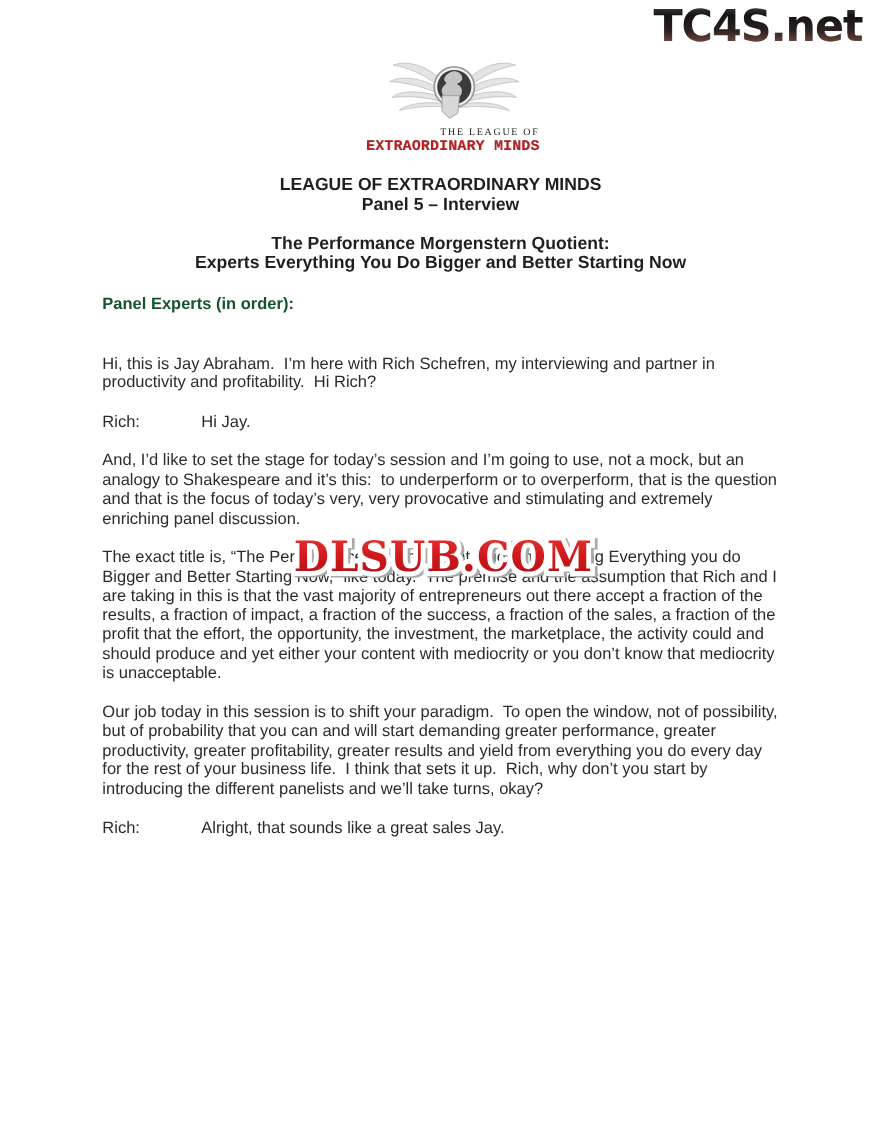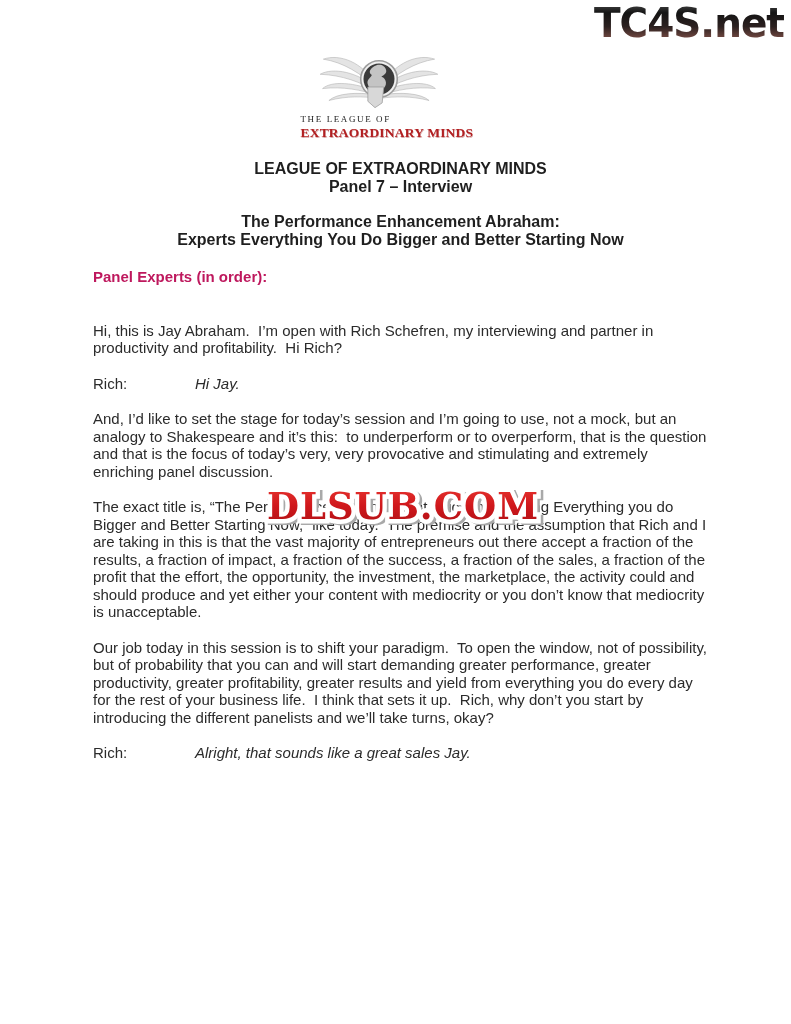--- a/index.html
+++ b/index.html
@@ -15,52 +15,52 @@
   
   .tc4s { position:absolute; top:1px; right:3px; }
   .tc4s text {
     font-family:"DejaVu Sans", sans-serif;
     font-weight:bold; font-size:40px; letter-spacing:-1px;
   }
 
   
   .logo-block {
     position:absolute; top:52px; left:50%; transform:translateX(-50%);
-    width:190px; text-align:left;
+    width:190px; text-align:right;
   }
   .logo-line1 {
     font-family:"Liberation Serif", serif;
     font-size:9px; letter-spacing:1.6px; color:#1c1c1c;
     margin-top:-4px; white-space:nowrap;
   }
   .logo-line2 {
-    font-family:Liberation Serif, serif;
+    font-family:Liberation Mono, monospace;
     font-size:13.5px; font-weight:bold; letter-spacing:0.2px;
     color:#b22022; text-shadow:0.6px 0.6px 0 #d8b0b0;
     margin-top:1px; white-space:nowrap;
   }
 
   
   .content {
     position:absolute; left:93px; top:160px; width:615px;
     font-size:15px; line-height:17.5px;
   }
   .doc-title, .doc-subtitle {
     text-align:center; font-weight:bold; font-size:16px; line-height:17.5px;
     color:#1f1f1f;
   }
   .doc-subtitle { margin-top:18px; }
-  .panel-label { margin-top:20px; font-weight:bold; color:#be185d; }
+  .panel-label { margin-top:20px; font-weight:bold; color:#14532d; }
   .experts { margin-top:17px; font-weight:bold; color:#1f1f1f; list-style:none; padding:0; }
   .experts li { line-height:17.5px; }
   .para { margin-top:18px; white-space:pre-wrap; }
   .para.first { margin-top:36px; }
-  .dialogue { margin-top:18px; display:flex;gap:12px; }
+  .dialogue { margin-top:18px; display:flex; }
   .dialogue .speaker { width:90px; flex:none; }
-  .dialogue .speech { white-space:pre-wrap;font-style:italic; }
+  .dialogue .speech { white-space:pre-wrap; }
 
   
   .dlsub { position:absolute; left:257px; top:482px; }
   .dlsub text {
     font-family:"DejaVu Serif", serif;
     font-weight:bold; font-size:38px; letter-spacing:1px;
   }
   .dlsub .dl-shadow { fill:#a9a9a9; stroke:#a9a9a9; stroke-width:8; }
   .dlsub .dl-outline { fill:#ffffff; stroke:#ffffff; stroke-width:9; }
   .dlsub .dl-main { fill:url(#dlgrad); }
@@ -128,30 +128,30 @@
       <path d="M72 18 C 77 14, 86 16, 87 23 C 88 27, 84 29, 81 31 C 88 33, 89 43, 82 47 C 75 51, 66 48, 64 41 C 62 35, 67 33, 69 29 C 64 26, 67 21, 72 18 Z" fill="#c4c4c4"></path>
       <path d="M64 44 L84 44 L82 64 L73 70 L64 62 Z" fill="#d8d8d8" stroke="#9d9d9d" stroke-width="1"></path>
     </svg>
     <div class="logo-line1">THE LEAGUE OF</div>
     <div class="logo-line2">EXTRAORDINARY MINDS</div>
   </div>
 
   <div class="content">
     <div class="doc-title">
       <div>LEAGUE OF EXTRAORDINARY MINDS</div>
-      <div>Panel 7 – Interview</div>
+      <div>Panel 5 – Interview</div>
     </div>
     <div class="doc-subtitle">
-      <div>The Performance Enhancement Abraham:</div>
+      <div>The Performance Morgenstern Quotient:</div>
       <div>Experts Everything You Do Bigger and Better Starting Now</div>
     </div>
 
     <div class="panel-label">Panel Experts (in order):</div>
 
-    <div class="para first">Hi, this is Jay Abraham.  I’m open with Rich Schefren, my interviewing and partner in productivity and profitability.  Hi Rich?</div>
+    <div class="para first">Hi, this is Jay Abraham.  I’m here with Rich Schefren, my interviewing and partner in productivity and profitability.  Hi Rich?</div>
 
     <div class="dialogue">
       <span class="speaker">Rich:</span>
       <span class="speech">Hi Jay.</span>
     </div>
 
     <div class="para">And, I’d like to set the stage for today’s session and I’m going to use, not a mock, but an analogy to Shakespeare and it’s this:  to underperform or to overperform, that is the question and that is the focus of today’s very, very provocative and stimulating and extremely enriching panel discussion.</div>
     <div class="para">The exact title is, “The Performance Enhancement Quotient:  Making Everything you do Bigger and Better Starting Now,” like today.  The premise and the assumption that Rich and I are taking in this is that the vast majority of entrepreneurs out there accept a fraction of the results, a fraction of impact, a fraction of the success, a fraction of the sales, a fraction of the profit that the effort, the opportunity, the investment, the marketplace, the activity could and should produce and yet either your content with mediocrity or you don’t know that mediocrity is unacceptable.</div>
     <div class="para">Our job today in this session is to shift your paradigm.  To open the window, not of possibility, but of probability that you can and will start demanding greater performance, greater productivity, greater profitability, greater results and yield from everything you do every day for the rest of your business life.  I think that sets it up.  Rich, why don’t you start by introducing the different panelists and we’ll take turns, okay?</div>
 

